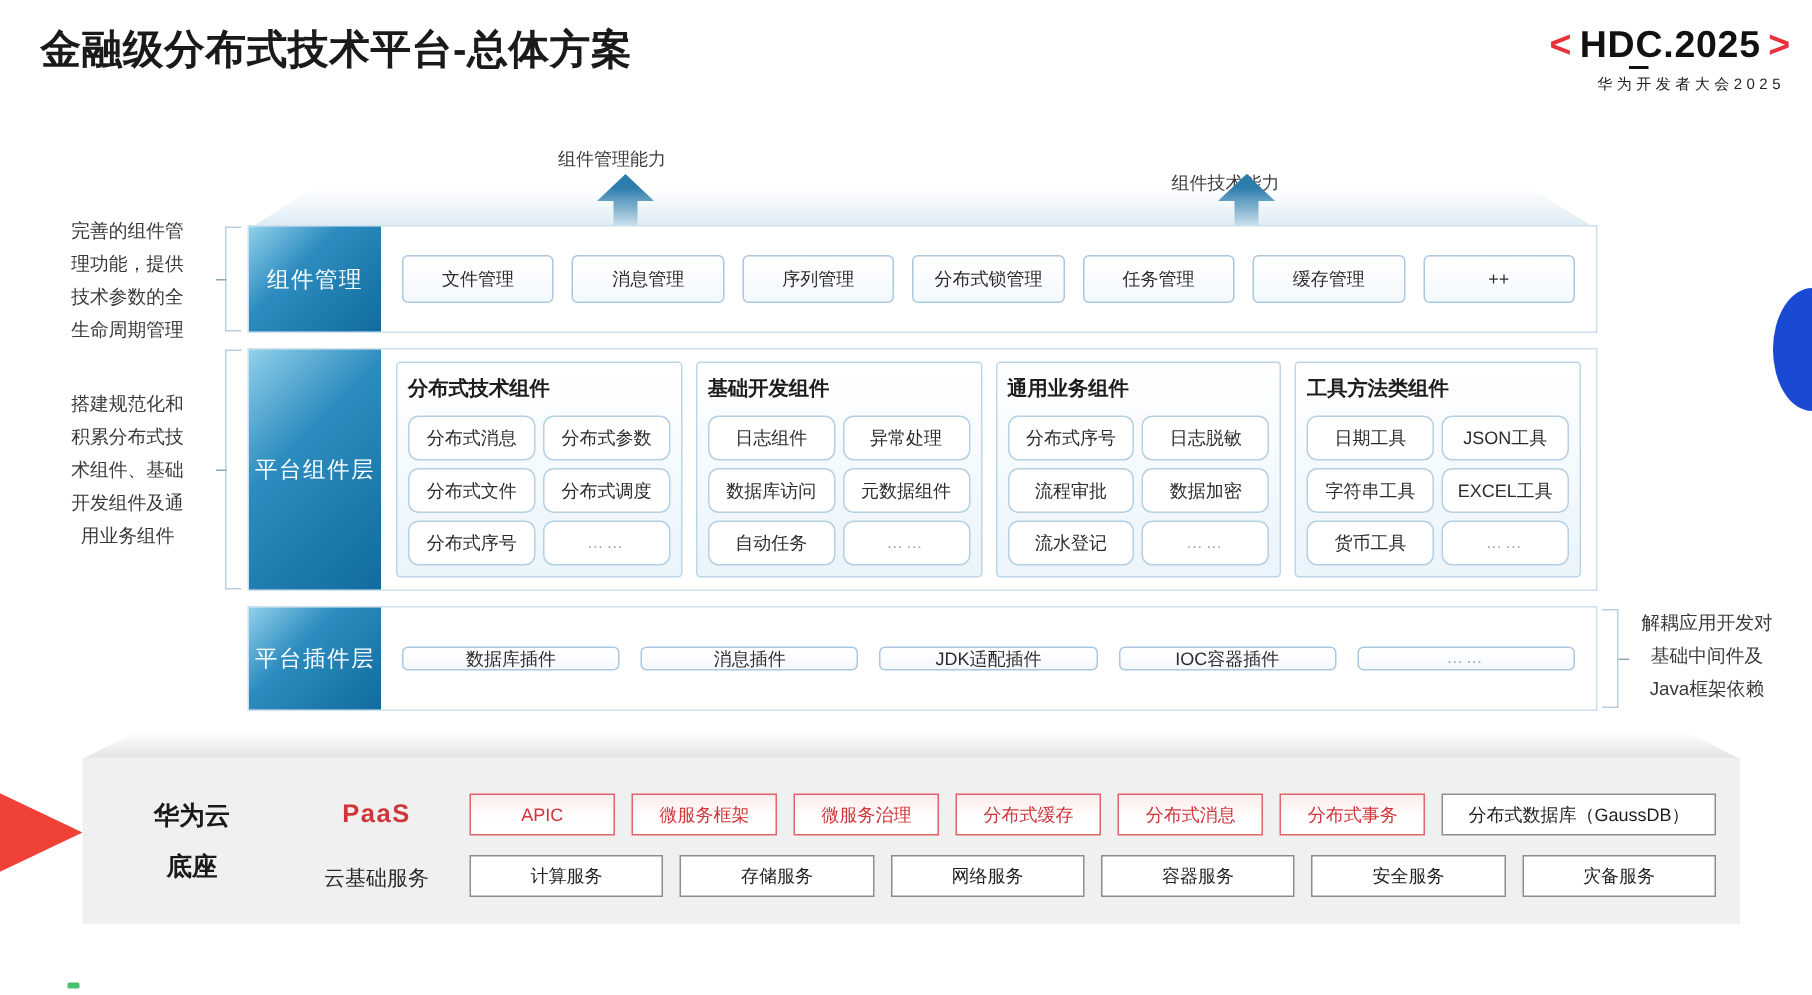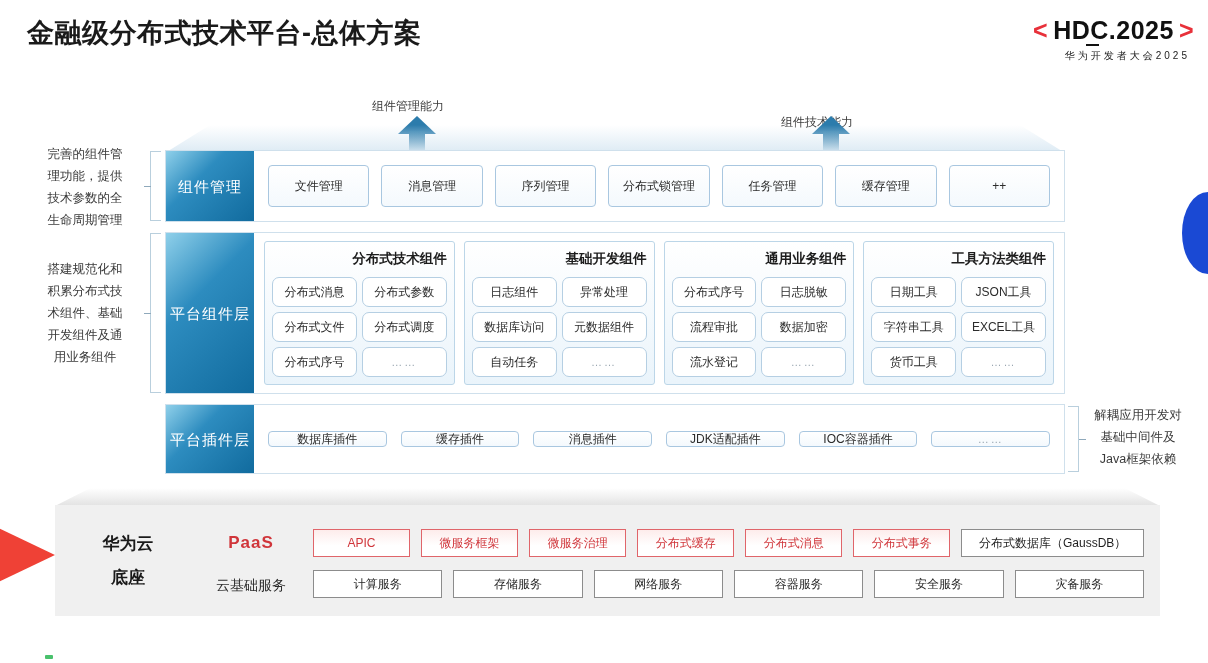--- a/index.html
+++ b/index.html
@@ -111,33 +111,33 @@
     background: linear-gradient(180deg, #ffffff 0%, #f4f9fd 100%);
     font-size: 12px; color: #2c2c2c;
     display: flex; align-items: center; justify-content: center;
     white-space: nowrap;
   }
   .pill.dots { color: #9aa7b1; letter-spacing: 2px; font-size: 11px; }
 
   
   #row-mgmt { left: 165px; top: 150px; width: 900px; height: 72px; }
   #row-mgmt .row-body { padding: 0 14px; gap: 12px; }
-  #row-mgmt .pill { height: 42px; flex: 1; }
+  #row-mgmt .pill { height: 32px; flex: 1; }
 
   
   #row-comp { left: 165px; top: 232px; width: 900px; height: 162px; }
   #row-comp .row-body { padding: 8px 10px; gap: 9px; align-items: stretch; }
   .group {
     flex: 1; border: 1px solid #bcd6e8; border-radius: 3px;
     background: linear-gradient(180deg, #ffffff 0%, #eaf4fb 100%);
     padding: 6px 7px 7px; display: flex; flex-direction: column; gap: 5px;
   }
   .group-title {
     font-size: 13.5px; font-weight: bold; color: #1d1d1d;
-    text-align: right; padding: 2px 0 4px;
+    text-align: left; padding: 2px 0 4px;
   }
   .group-grid {
     flex: 1; display: grid; grid-template-columns: 1fr 1fr;
     grid-auto-rows: 1fr; gap: 5px;
   }
   .group-grid .pill { background: #ffffff; border-radius: 7px; border-color: #b5cfe3; }
 
   
   #row-plug { left: 165px; top: 404px; width: 900px; height: 70px; }
   #row-plug .row-body { padding: 0 14px; gap: 14px; }
@@ -329,21 +329,20 @@
     </div>
   </div>
 
   <div class="row" id="row-plug">
     <div class="row-tab">
       <span>平台</span>
       <span>插件层</span>
     </div>
     <div class="row-body">
       <div class="pill">数据库插件</div>
-      <div class="pill">缓存插件</div>
       <div class="pill">消息插件</div>
       <div class="pill">JDK适配插件</div>
       <div class="pill">IOC容器插件</div>
       <div class="pill dots">……</div>
     </div>
   </div>
 
   <div class="base-top"></div>
   <div class="base-box">
     <div class="base-label">

